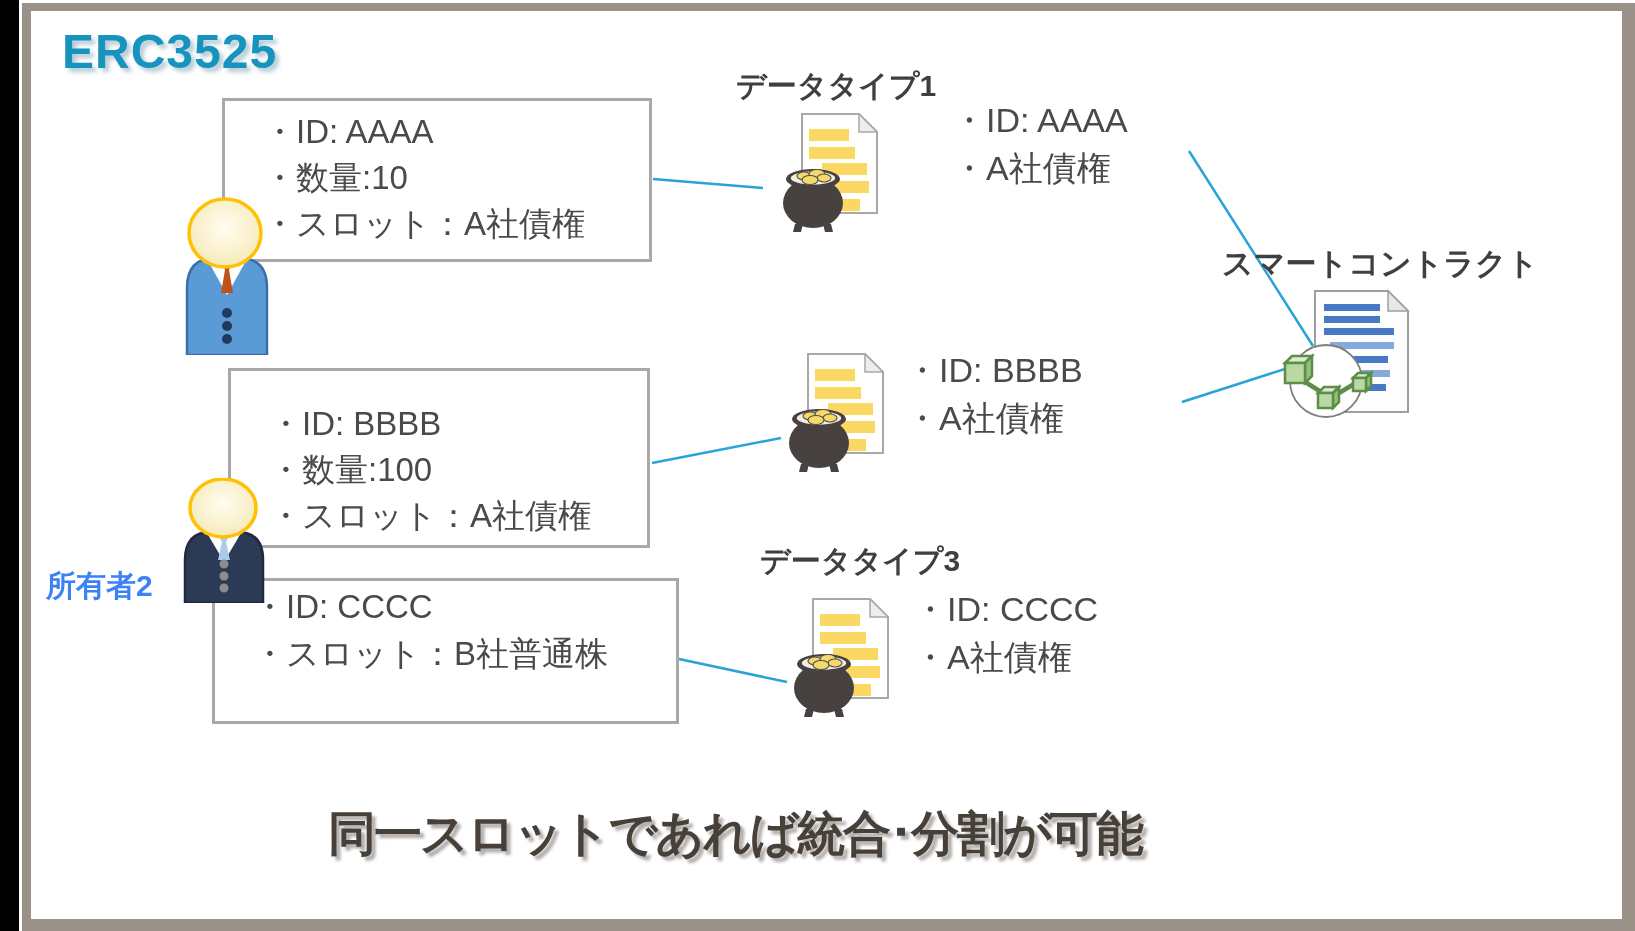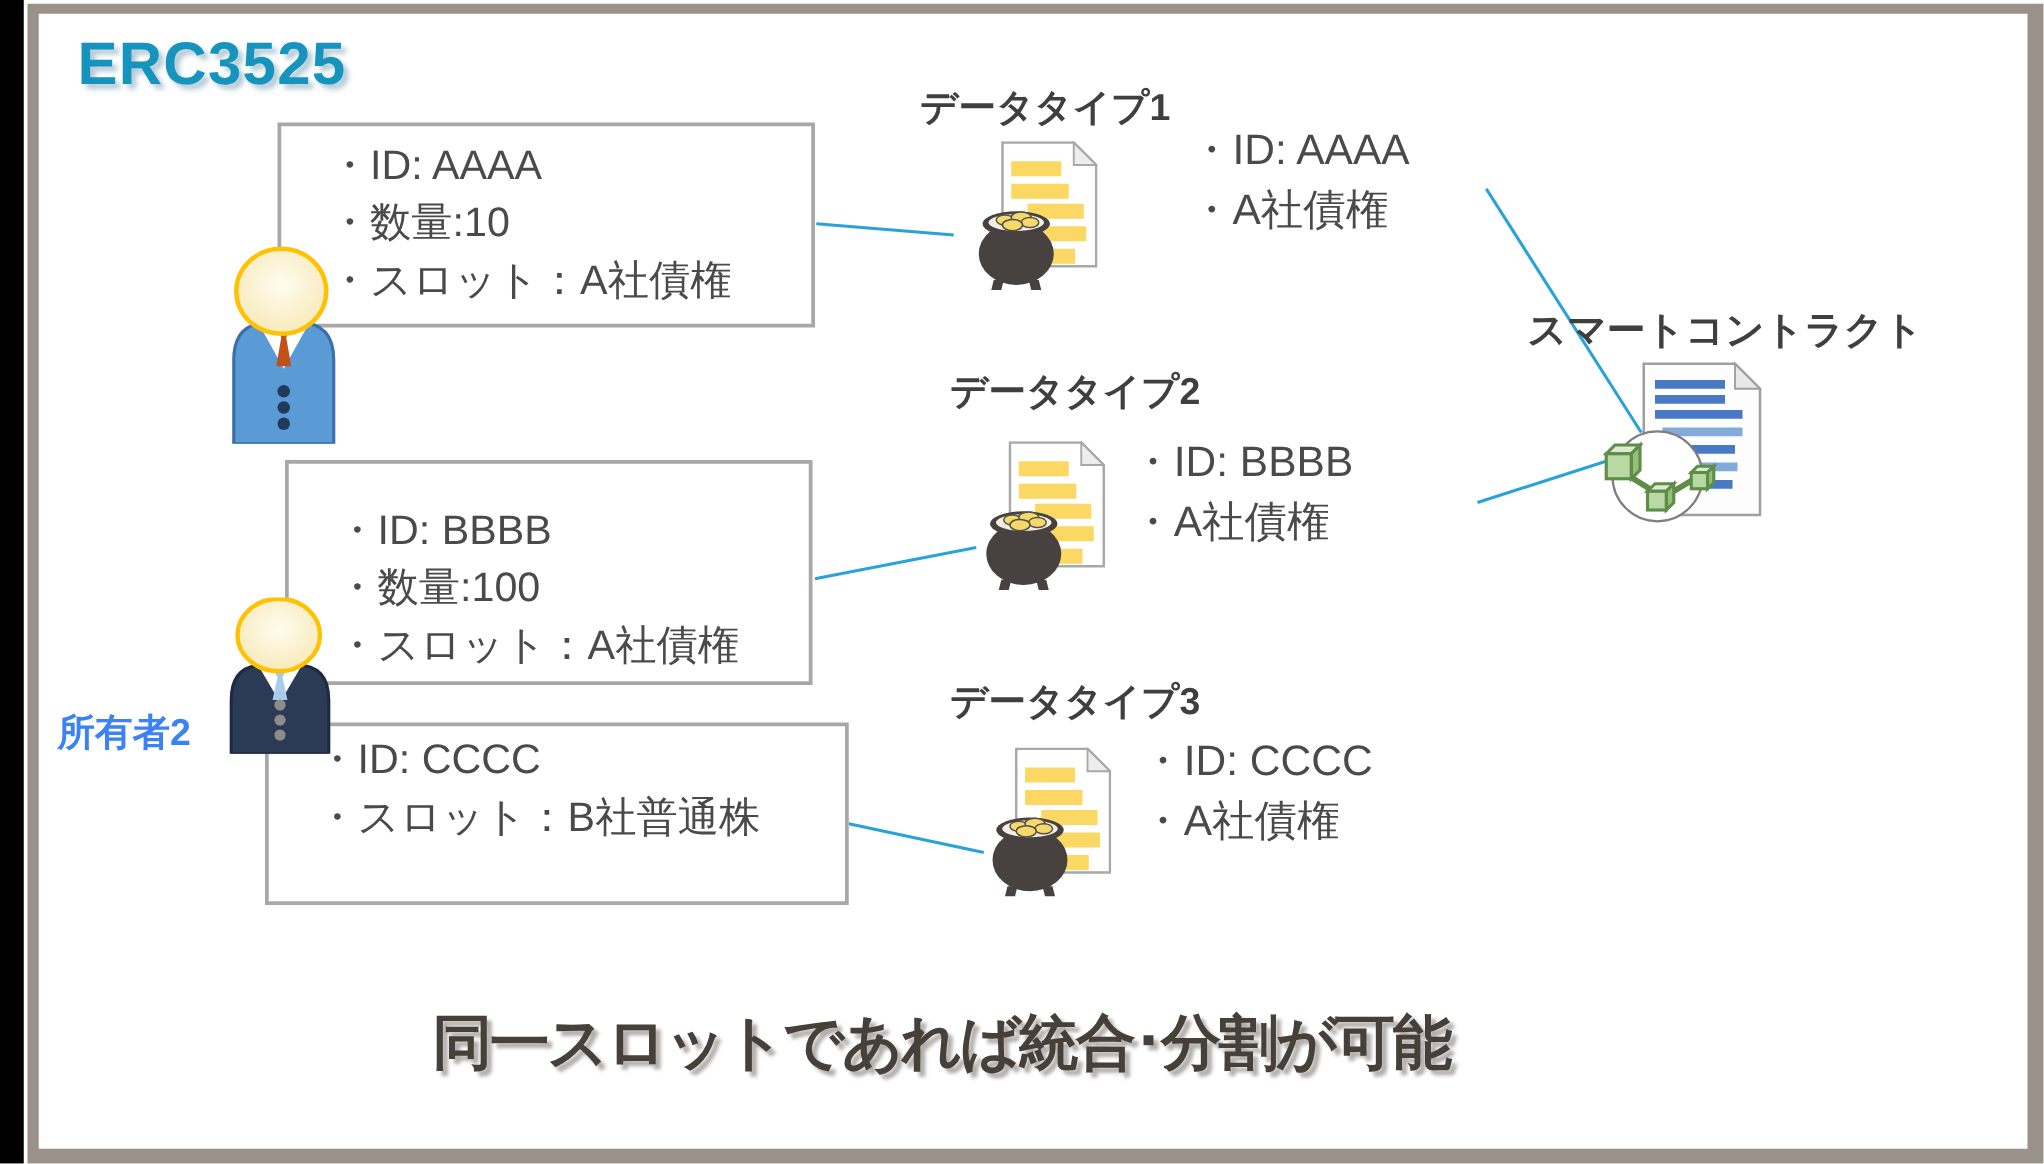--- a/index.html
+++ b/index.html
@@ -29,21 +29,21 @@
   #dt2-label{left:760px;top:293px;}
   #dt3-label{left:760px;top:541px;}
   #dt1-lines{left:952px;top:96px;}
   #dt2-lines{left:905px;top:346px;}
   #dt3-lines{left:913px;top:585px;}
   
   #sc-label{left:1222px;top:243px;font-size:31px;font-weight:bold;color:#3F3F3F;z-index:5;white-space:nowrap;}
   
   #owner2-label{left:46px;top:566px;font-size:30px;font-weight:bold;color:#3b82f6;z-index:6;white-space:nowrap;}
   
-  #footer{left:310px;top:802px;width:850px;text-align:right;font-size:48px;font-weight:bold;
+  #footer{left:310px;top:802px;width:850px;text-align:center;font-size:48px;font-weight:bold;
           color:#474039;letter-spacing:-2px;z-index:5;white-space:nowrap;
           text-shadow:4px 4px 3px rgba(60,50,45,.4);}
   
   .icon{z-index:3;}
   .person{z-index:4;}
   #connectors{left:0;top:0;z-index:1;pointer-events:none;}
 </style>
 </head>
 <body>
 
@@ -127,21 +127,20 @@
       <ellipse cx="35" cy="61" rx="8" ry="4.5" fill="#F5D96B" stroke="#565049" stroke-width="1.2"></ellipse>
       <ellipse cx="42" cy="65" rx="7" ry="4" fill="#F5D96B" stroke="#565049" stroke-width="1.2"></ellipse>
       <ellipse cx="28" cy="67" rx="8" ry="4.5" fill="#F5D96B" stroke="#565049" stroke-width="1.2"></ellipse>
     </g>
   </svg>
   <div id="dt1-lines" class="abs dt-lines">
     <div>・ID: AAAA</div>
     <div>・A社債権</div>
   </div>
 
-  <div id="dt2-label" class="abs dt-label">データタイプ2</div>
   <svg class="abs icon" style="left:788px;top:353px;" width="96" height="120" viewBox="0 0 96 120">
     <path d="M20,1 L77,1 L95,19 L95,100 L20,100 Z" fill="#FFFFFF" stroke="#A8A8A8" stroke-width="2"></path>
     <path d="M77,1 L77,19 L95,19 Z" fill="#EDEDED" stroke="#A8A8A8" stroke-width="1.5"></path>
     <rect x="27" y="16" width="40" height="12" fill="#FBD863"></rect>
     <rect x="27" y="34" width="46" height="12" fill="#FBD863"></rect>
     <rect x="40" y="50" width="45" height="12" fill="#FBD863"></rect>
     <rect x="42" y="68" width="45" height="12" fill="#FBD863"></rect>
     <rect x="48" y="86" width="30" height="12" fill="#FBD863"></rect>
     <g>
       <path d="M13,111 L21,111 L19,119 L11,119 Z" fill="#474140"></path>

